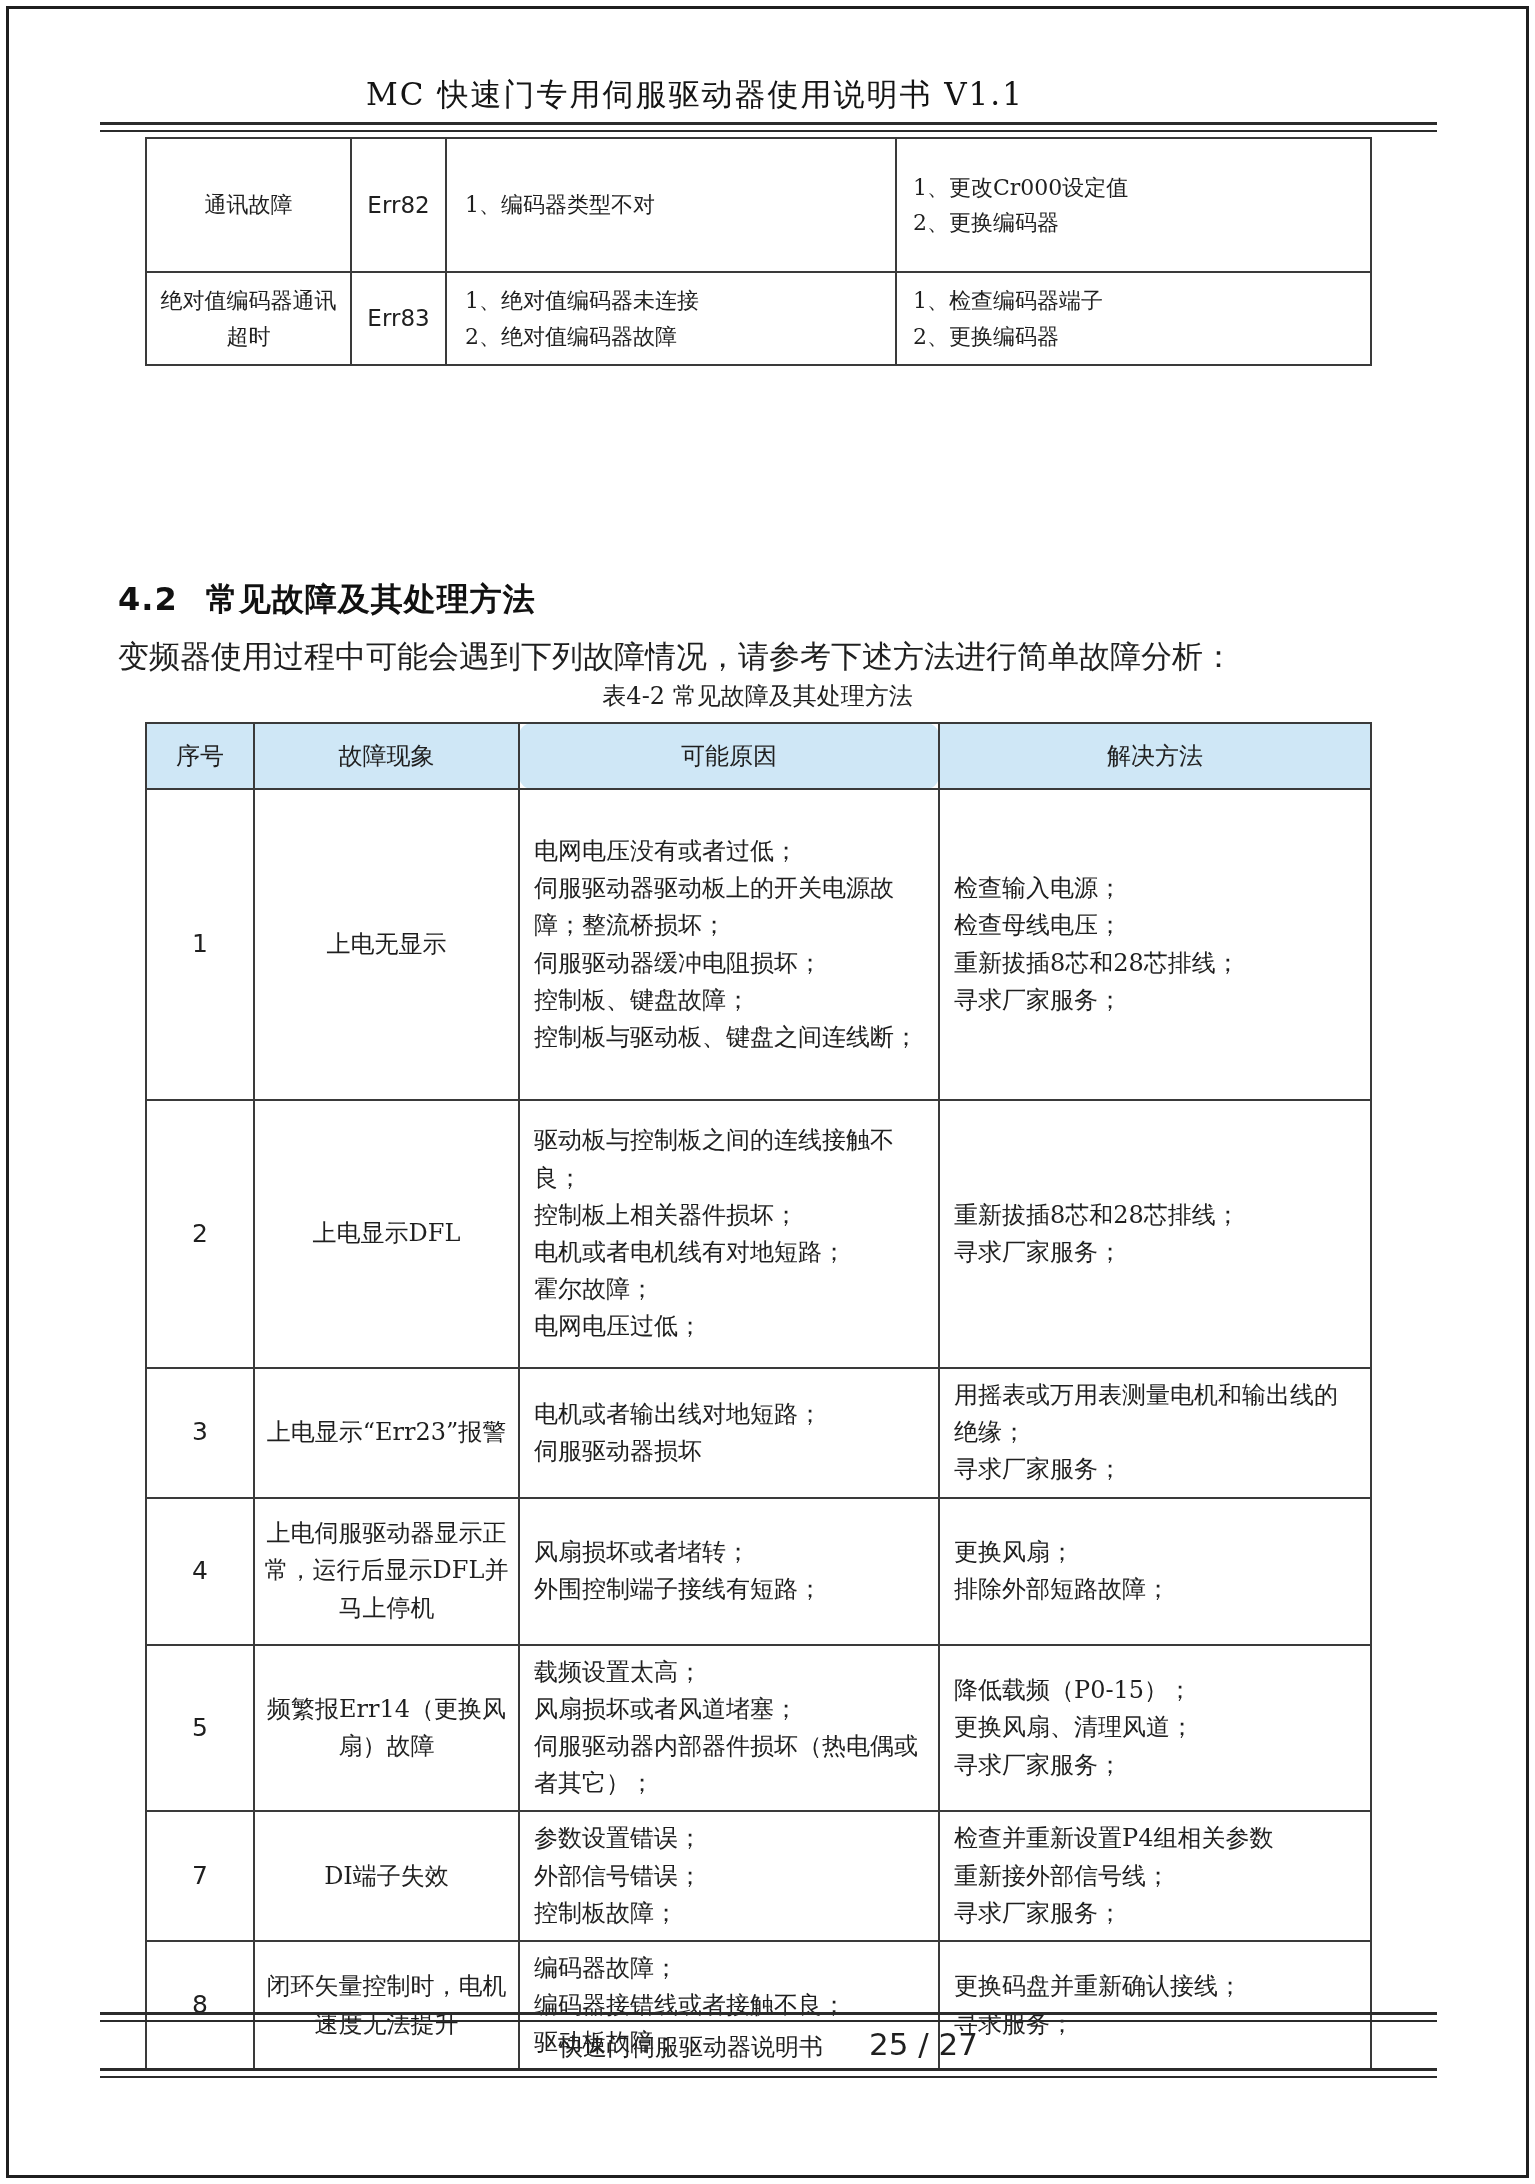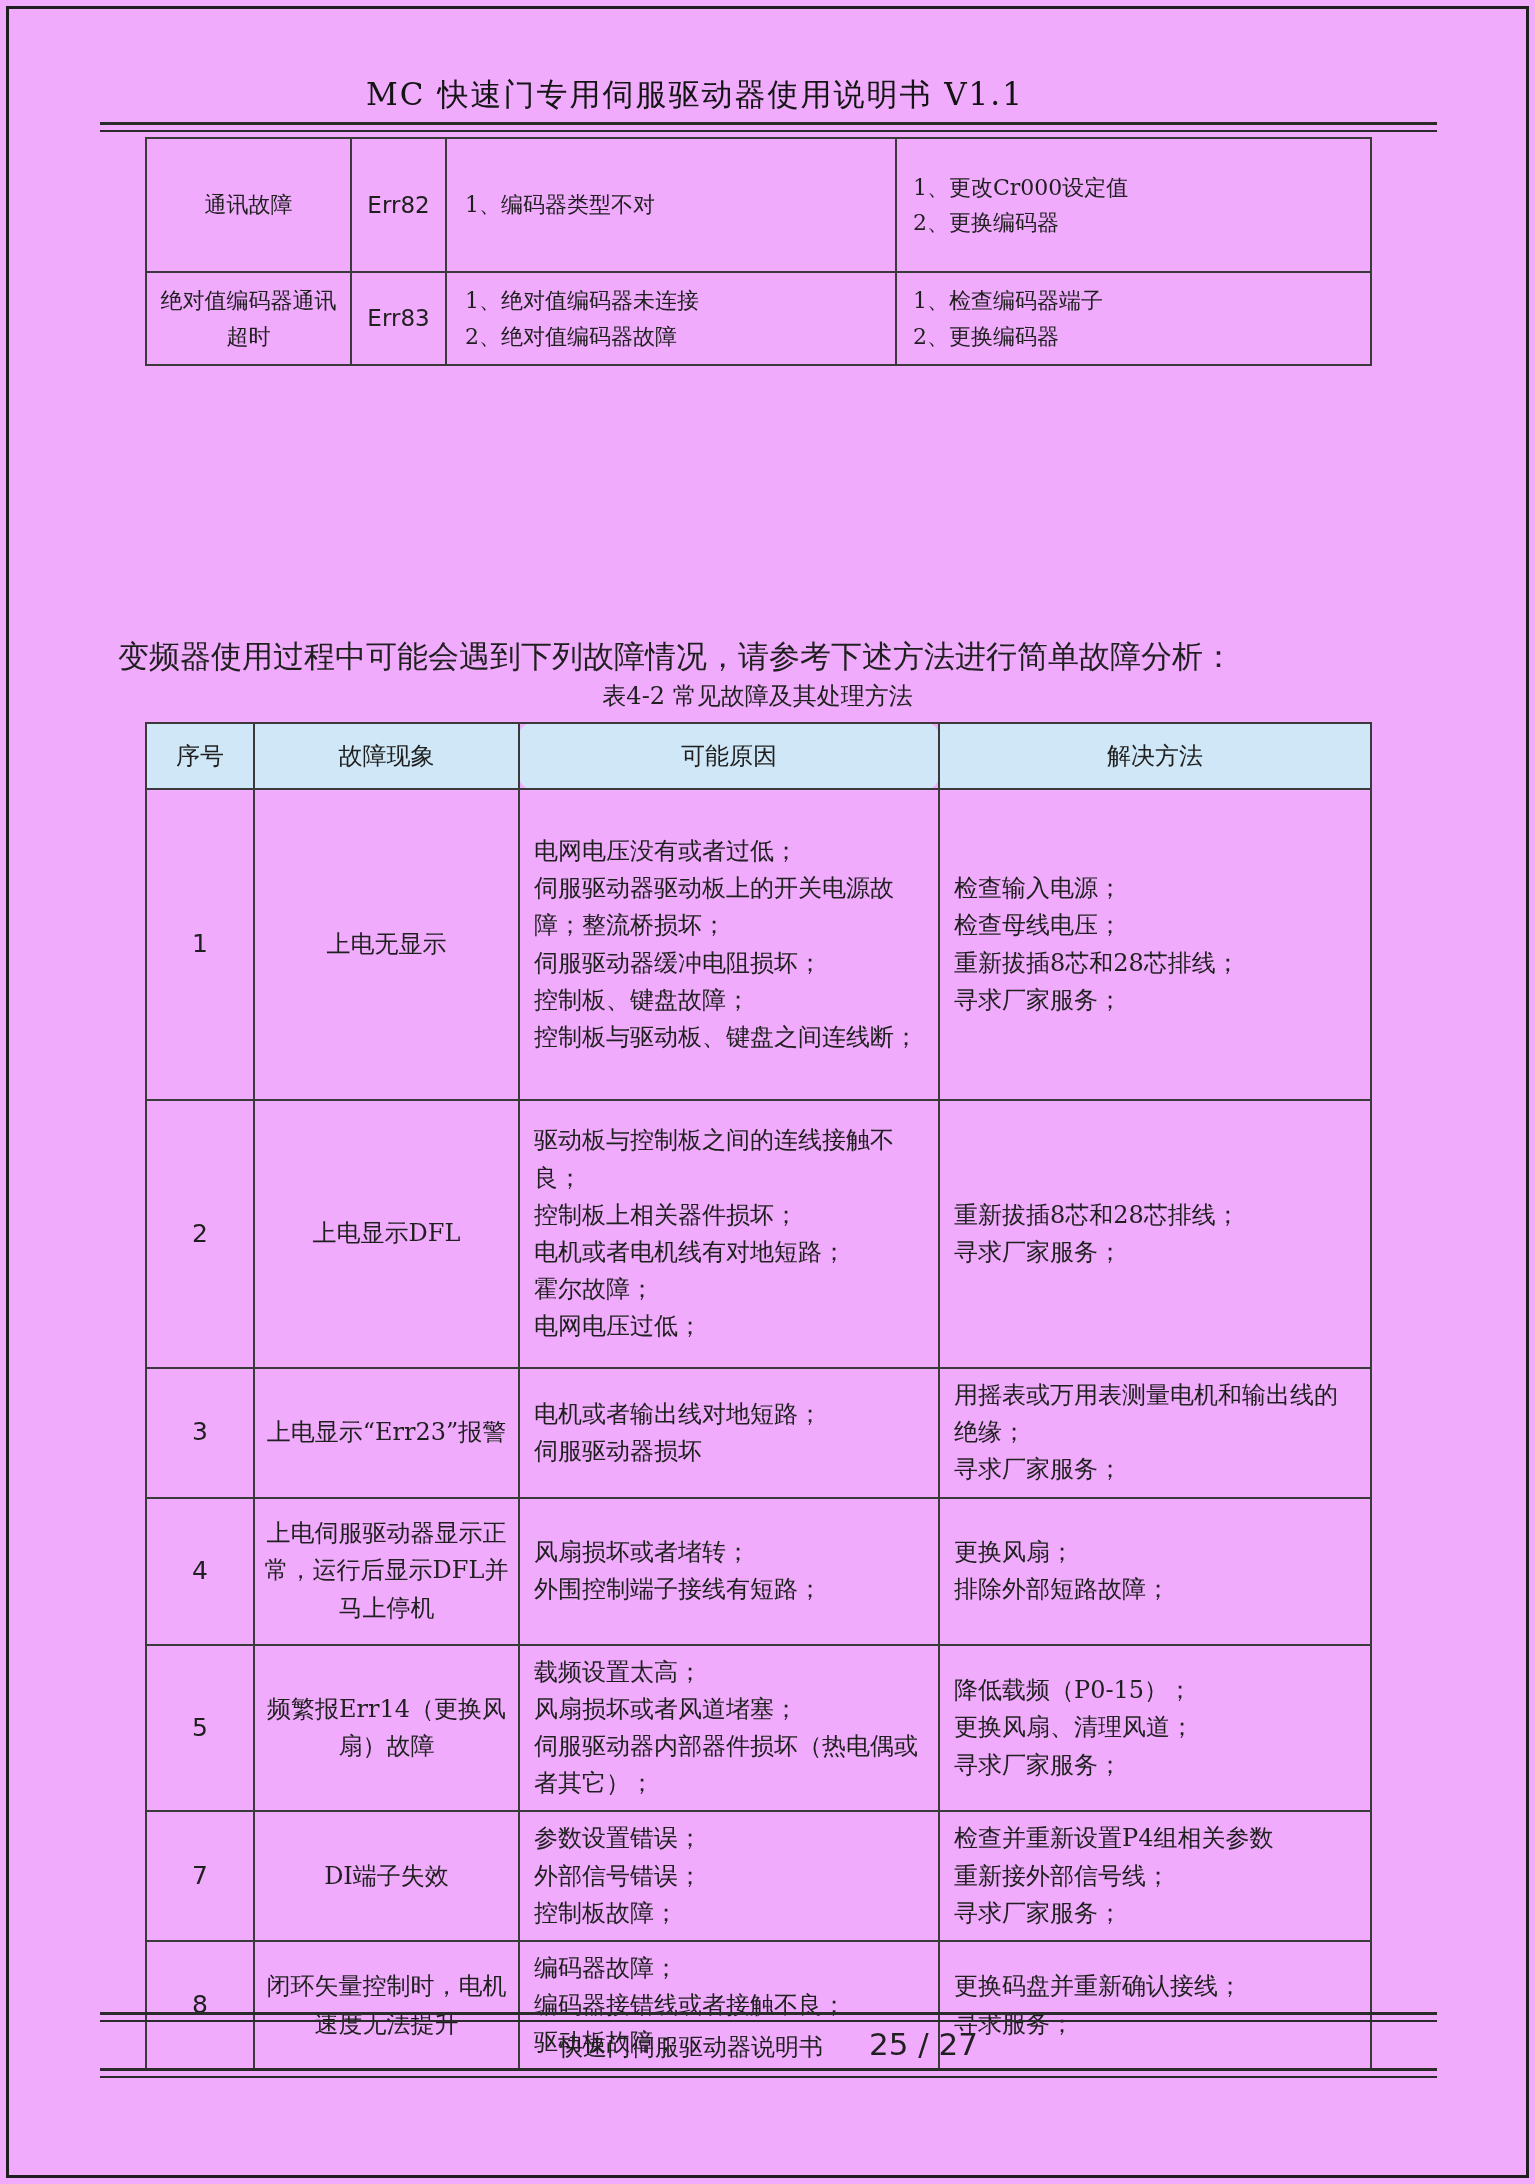--- a/index.html
+++ b/index.html
@@ -1,17 +1,17 @@
 <!DOCTYPE html>
 <html><head>
 <meta charset="utf-8">
 <style>
   html,body{margin:0;padding:0;background:#e8e8e8;}
   .page{
-    position:relative;width:1535px;height:2184px;background:#f0abfc;
+    position:relative;width:1535px;height:2184px;background:#ffffff;
     font-family:"DejaVu Serif", serif;color:#1f1f1f;overflow:hidden;
   }
   .frame{position:absolute;inset:6px;border:3px solid #1f1f1f;pointer-events:none;}
   .doc-title{
     position:absolute;top:74px;left:0;width:1390px;text-align:center;
     font-size:31px;letter-spacing:2px;font-weight:500;color:#141414;
   }
   .rule{position:absolute;left:100px;width:1337px;height:5px;
     border-top:3px solid #2b2b2b;border-bottom:2px solid #2b2b2b;}
   .rule-title{top:122px;}
@@ -97,20 +97,23 @@
         <td class="c-sol">
             <div class="vspread">
               <div class="line">1、检查编码器端子</div>
               <div class="line">2、更换编码器</div>
             </div>
           </td>
       </tr>
     </tbody>
   </table>
 
+  <div class="sec-head">
+    <span class="sec-num">4.2</span><span class="sec-title">常见故障及其处理方法</span>
+  </div>
   <div class="intro">变频器使用过程中可能会遇到下列故障情况，请参考下述方法进行简单故障分析：</div>
   <div class="tbl-caption">表4-2 常见故障及其处理方法</div>
 
   <table class="fault-table">
     <colgroup>
         <col style="width:108px">
         <col style="width:265px">
         <col style="width:420px">
         <col style="width:432px">
       </colgroup>

